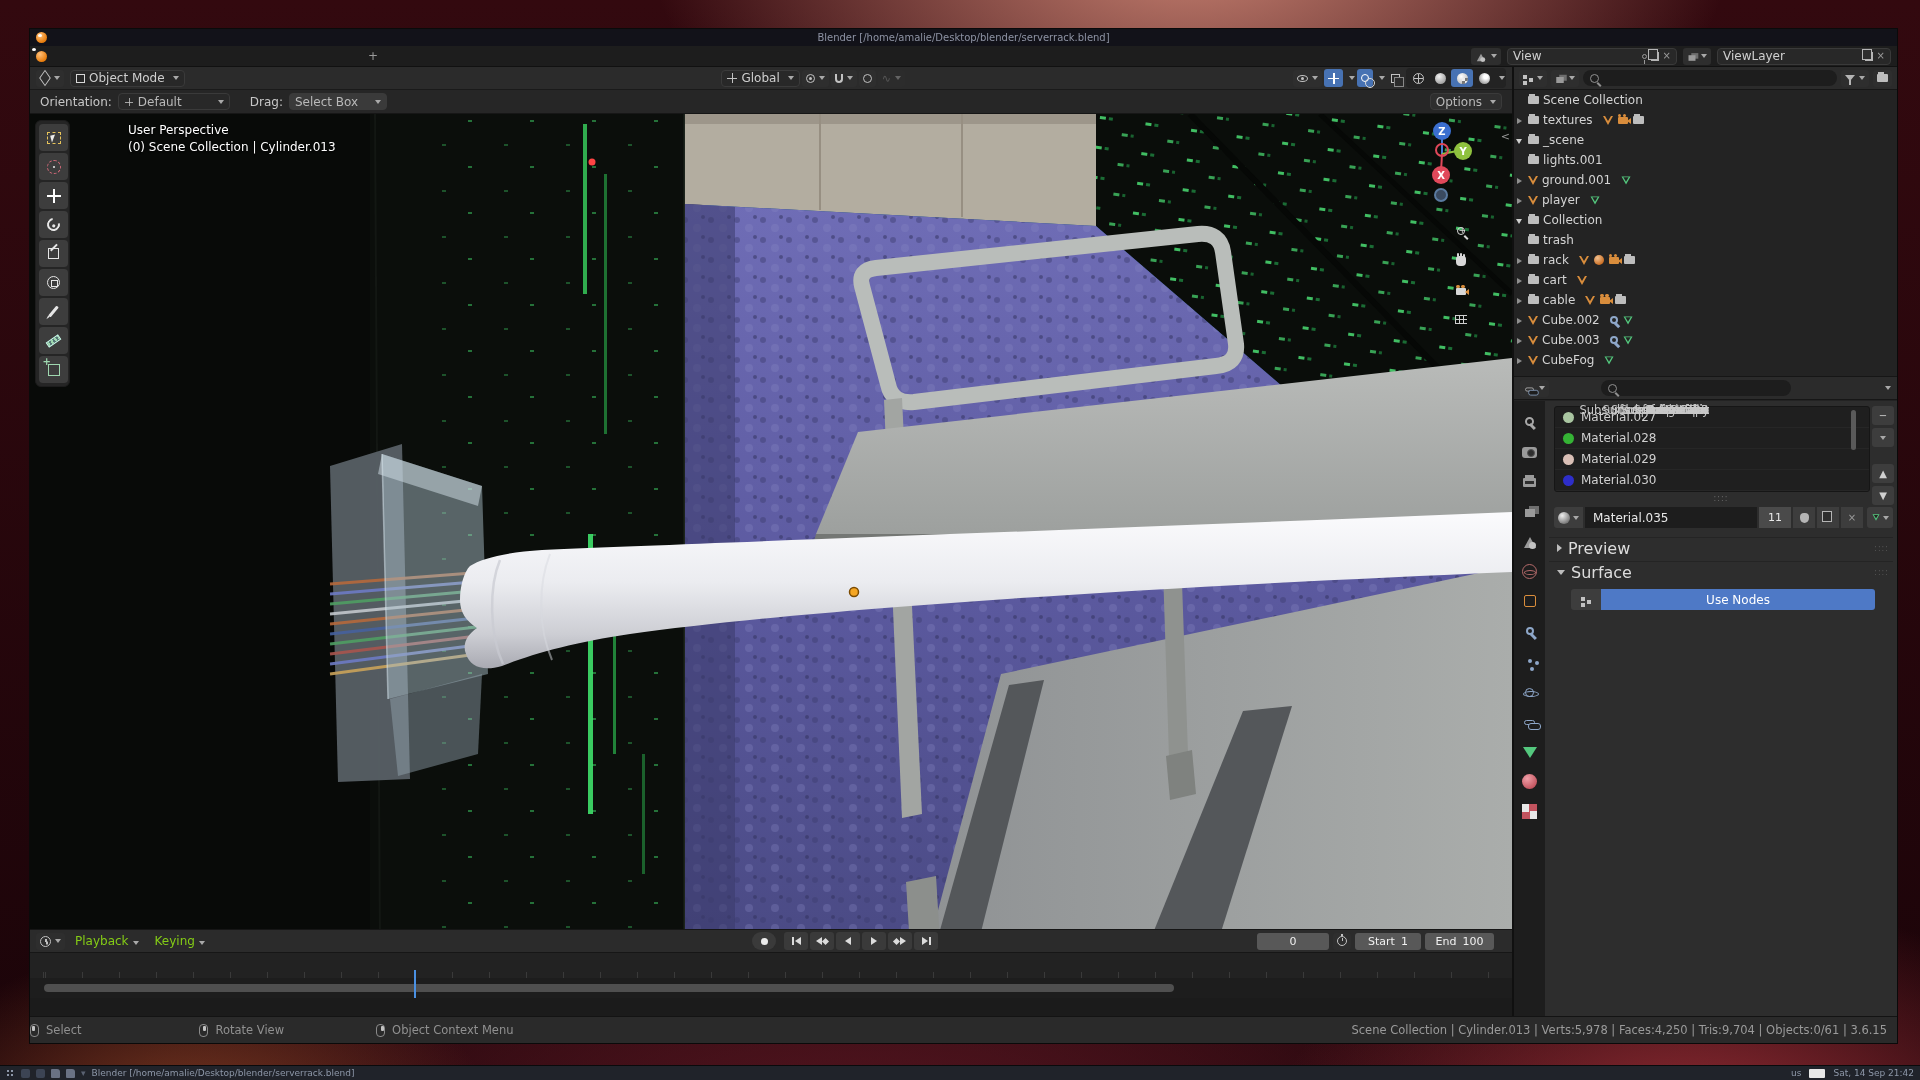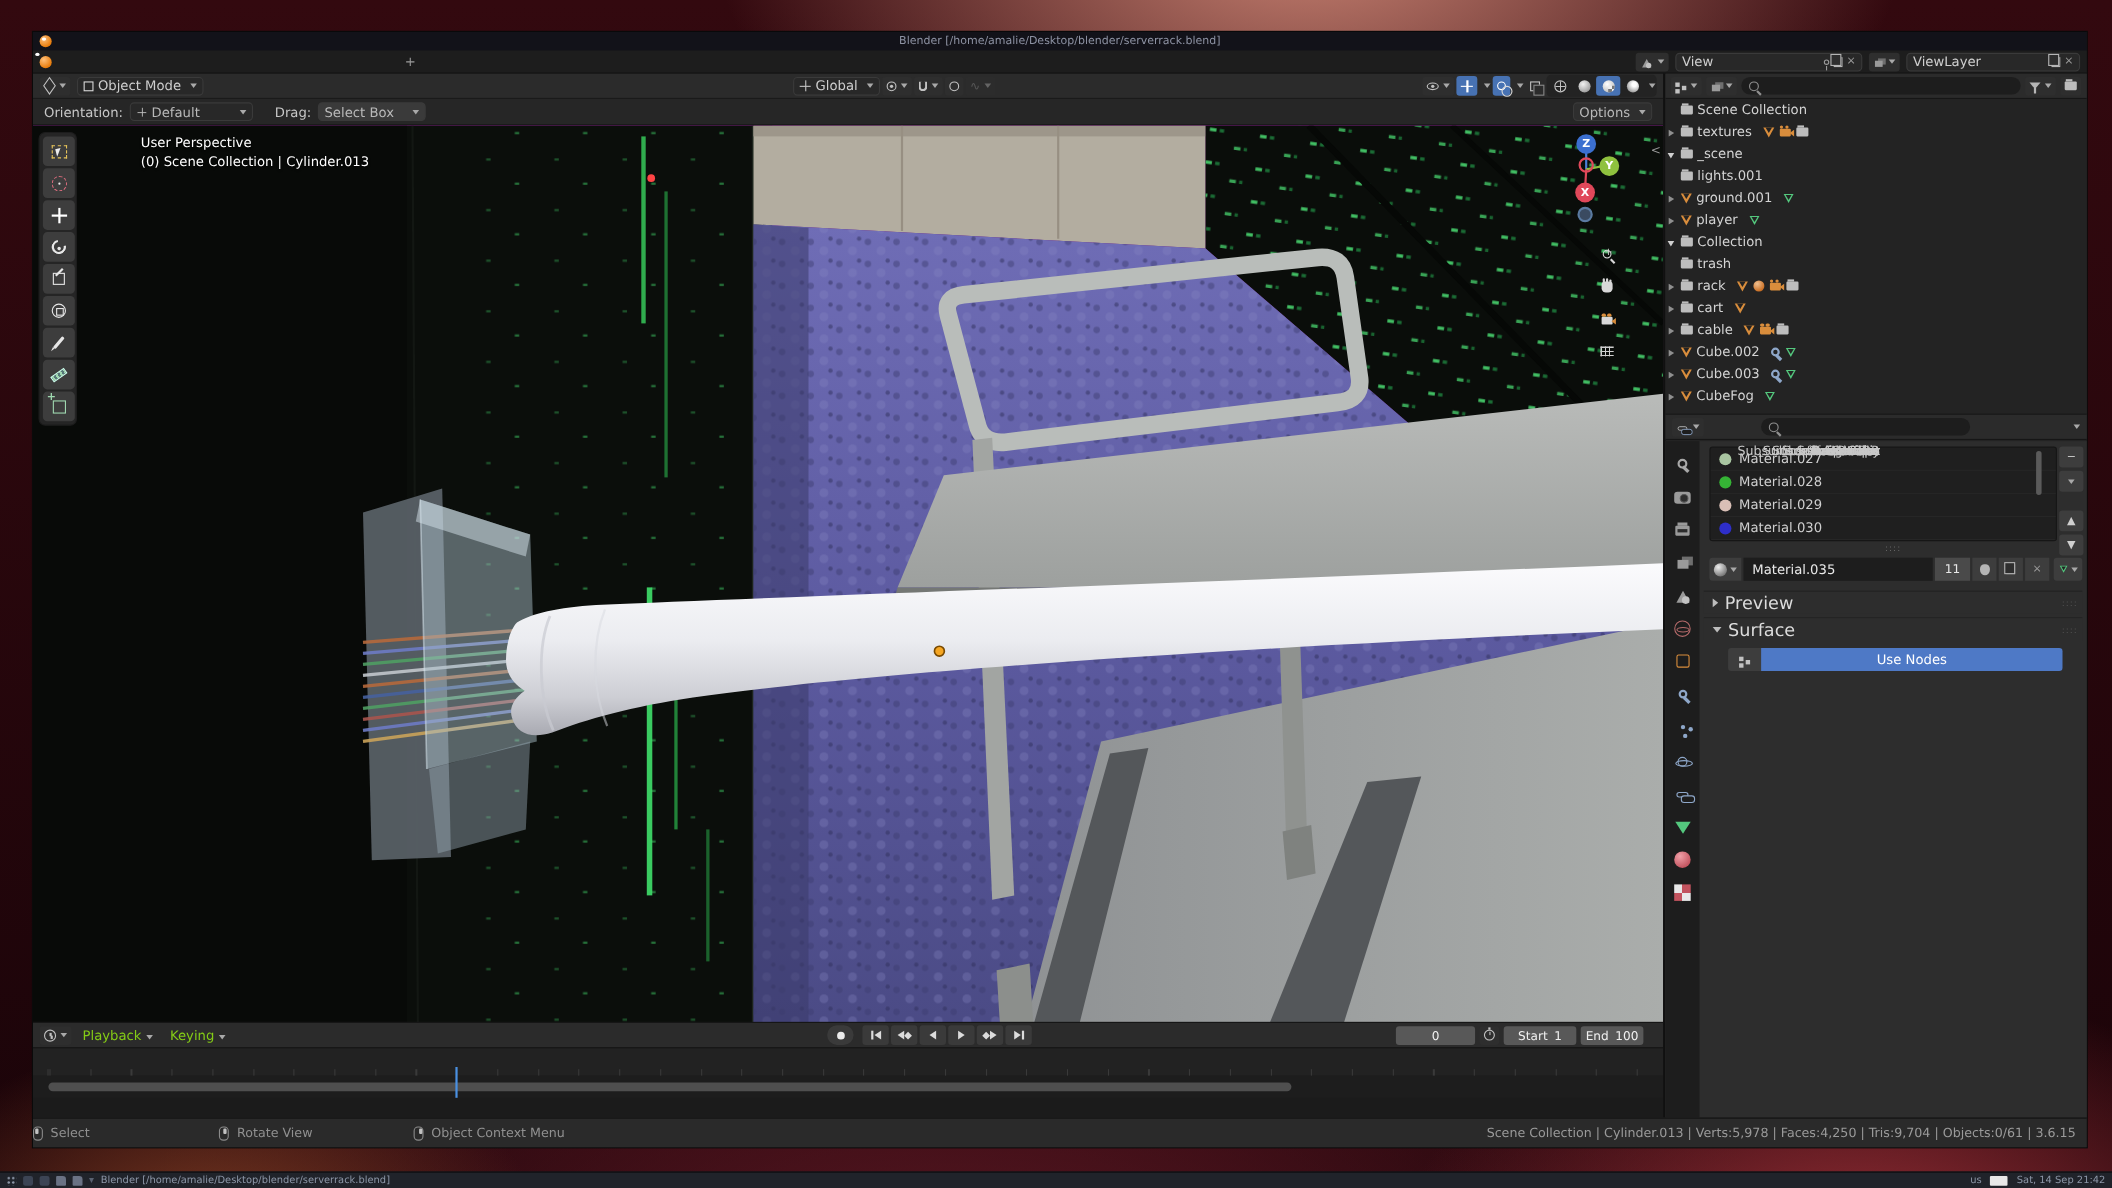--- a/index.html
+++ b/index.html
@@ -60,21 +60,21 @@
   .zoomi::after{content:"";position:absolute;left:6.5px;top:6.5px;width:5px;height:1.5px;background:#d8d8d8;transform:rotate(45deg);transform-origin:0 0}
   .clocki{width:11px;height:11px;border:1.5px solid #c2c2c2;border-radius:50%;position:relative;display:inline-block}
   .clocki::after{content:"";position:absolute;left:4px;top:2px;width:1.5px;height:3.5px;background:#c2c2c2;box-shadow:1px 2.5px 0 #c2c2c2}
   .stopw{width:10px;height:10px;border:1.5px solid #c2c2c2;border-radius:50%;position:relative;display:inline-block}
   .stopw::before{content:"";position:absolute;left:2.5px;top:-3.5px;width:2px;height:2px;background:#c2c2c2}
   .stopw::after{content:"";position:absolute;left:3.5px;top:1px;width:1.5px;height:3px;background:#c2c2c2}
   
   #vpcol{position:absolute;left:0;top:38px;width:1482px;bottom:27px}
   #vph{position:absolute;left:0;top:0;right:0;height:23px;background:#2b2b2b;border-bottom:1px solid #1a1a1a;display:flex;align-items:center;padding:0 6px;gap:2px}
   #vpt{position:absolute;left:0;top:23px;right:0;height:24px;background:#262626;border-bottom:1px solid #161616;display:flex;align-items:center;padding:0 10px;gap:6px;color:#b9b9b9}
-  #canvas{position:absolute;left:0;top:47px;right:0;bottom:87px;background:#701a75;overflow:hidden}
+  #canvas{position:absolute;left:0;top:47px;right:0;bottom:87px;background:#0c4a6e;overflow:hidden}
   .hdrlabel{color:#c7c7c7}
   .dim{opacity:.45}
   .modeicon{width:9px;height:9px;border:1.5px solid #d8d8d8;display:inline-block}
   .cube3d{width:10px;height:10px;border:1.5px solid #c2c2c2;display:inline-block;transform:rotate(45deg) skew(10deg,10deg)}
   .orienti{width:10px;height:10px;position:relative;display:inline-block}
   .orienti::before{content:"";position:absolute;left:4.5px;top:0;width:1.5px;height:10px;background:#c2c2c2}
   .orienti::after{content:"";position:absolute;left:0;top:4.5px;width:10px;height:1.5px;background:#c2c2c2}
   .magneti{width:8px;height:9px;border:2.5px solid #c2c2c2;border-top:0;border-radius:0 0 8px 8px;display:inline-block}
   .pivoti{width:9px;height:9px;border:1.5px solid #c2c2c2;border-radius:50%;position:relative;display:inline-block}
   .pivoti::after{content:"";position:absolute;left:2.5px;top:2.5px;width:3px;height:3px;border-radius:50%;background:#c2c2c2}
@@ -267,21 +267,21 @@
       <span class="selbox-w" style="width:170px">
         <span>View</span>
         <span style="margin-left:auto" class="pini"></span>
         <span class="copyi"></span>
         <span class="xch">×</span>
       </span>
       <span class="idbtn">
           <span class="rti viewlayer" style="transform:scale(.7)"></span>
           <span class="chev"></span>
         </span>
-      <span class="selbox-w" style="width:158px">
+      <span class="selbox-w" style="width:174px">
         <span>ViewLayer</span>
         <span style="margin-left:auto" class="copyi"></span>
         <span class="xch">×</span>
       </span>
     </div>
   </div>
 
   <div id="vpcol">
     <div id="vph">
       <span class="idbtn">
@@ -604,21 +604,21 @@
       </div>
       <div id="tlfields">
         <span class="tfield" style="width:72px">0</span>
         <span class="idbtn">
             <span class="stopw"></span>
           </span>
         <span class="tfield" style="width:66px;gap:6px">
             <span>Start</span>
             <span>1</span>
           </span>
-        <span class="tfield" style="width:57px;gap:6px">
+        <span class="tfield" style="width:69px;gap:6px">
             <span>End</span>
             <span>100</span>
           </span>
       </div>
     </div>
     <div id="ruler">
 
     <span class="tick"></span>
         <span class="tick"></span>
         <span class="tick"></span>

